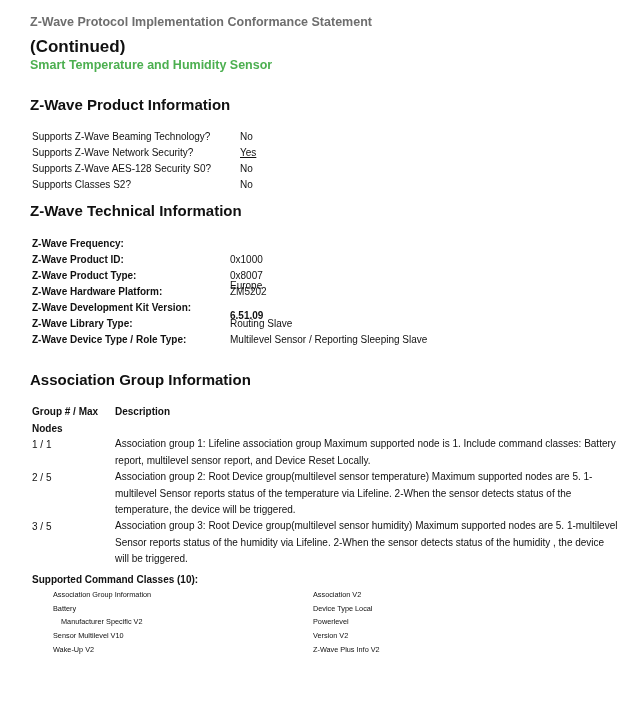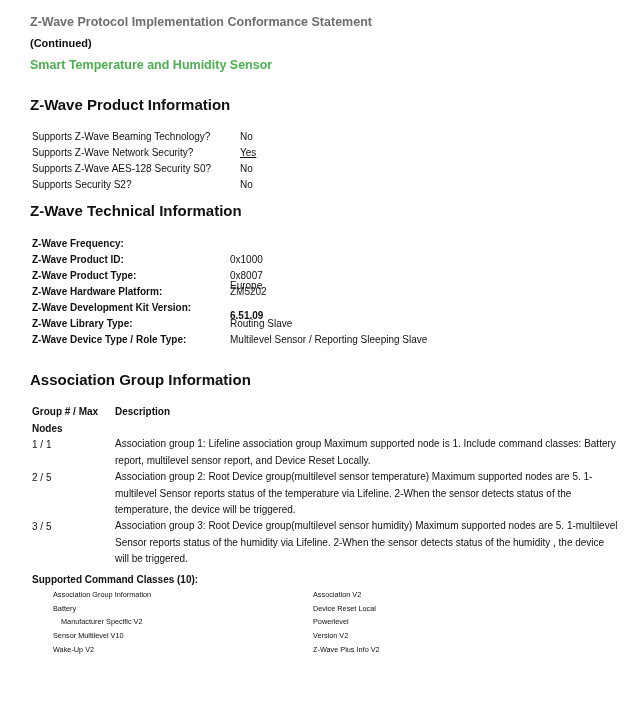--- a/index.html
+++ b/index.html
@@ -2,21 +2,21 @@
 <html><head>
 <meta charset="utf-8">
 <style>
   html, body { margin: 0; padding: 0; background: #ffffff; }
   body {
     width: 632px; height: 715px; position: relative; overflow: hidden;
     font-family: "Liberation Sans", sans-serif; color: #111;
   }
   .abs { position: absolute; white-space: nowrap; }
   .doc-title { left: 30px; top: 15px; font-size: 12.5px; font-weight: bold; color: #6e6e6e; }
-  .continued { left: 30px; top: 37px; font-size: 11px; font-weight: bold; color: #111; }
+  .continued { left: 30px; top: 37px; font-size: 17px; font-weight: bold; color: #111; }
   .product-name { left: 30px; top: 58px; font-size: 12.5px; font-weight: bold; color: #4caf50; }
   .section-h { font-size: 15px; font-weight: bold; color: #111; left: 30px; }
   .row { font-size: 10px; color: #111; }
   .lbl-b { font-weight: bold; }
   .cc { font-size: 7.3px; color: #111; }
   .desc { position: absolute; left: 115px; width: 505px; font-size: 10px; line-height: 16.5px; color: #111; white-space: normal; }
 </style>
 </head>
 <body>
 
@@ -26,21 +26,21 @@
   <div class="abs product-name">Smart Temperature and Humidity Sensor</div>
 
   <div class="abs section-h" style="top:96px;">Z-Wave Product Information</div>
   <div>
     <div class="abs row" style="left:32px; top:131px;">Supports Z-Wave Beaming Technology?</div>
     <div class="abs row" style="left:240px; top:131px;">No</div>
     <div class="abs row" style="left:32px; top:147px;">Supports Z-Wave Network Security?</div>
     <div class="abs row" style="left:240px; top:147px;text-decoration:underline;">Yes</div>
     <div class="abs row" style="left:32px; top:163px;">Supports Z-Wave AES-128 Security S0?</div>
     <div class="abs row" style="left:240px; top:163px;">No</div>
-    <div class="abs row" style="left:32px; top:179px;">Supports Security S2?</div>
+    <div class="abs row" style="left:32px; top:179px;">Supports Classes S2?</div>
     <div class="abs row" style="left:240px; top:179px;">No</div>
   </div>
 
   <div class="abs section-h" style="top:202px;">Z-Wave Technical Information</div>
   <div>
     <div class="abs row lbl-b" style="left:32px; top:238px;">Z-Wave Frequency:</div>
     <div class="abs row" style="left:230px; top:246px;margin-top:34px;">Europe</div>
     <div class="abs row lbl-b" style="left:32px; top:254px;">Z-Wave Product ID:</div>
     <div class="abs row" style="left:230px; top:254px;">0x1000</div>
     <div class="abs row lbl-b" style="left:32px; top:270px;">Z-Wave Product Type:</div>
@@ -73,18 +73,18 @@
 
   <div class="abs row lbl-b" style="left:32px; top:574px;">Supported Command Classes (10):</div>
   <div>
     <div class="abs cc" style="left:53px; top:590px;">Association Group Information</div>
     <div class="abs cc" style="left:53px; top:604px;">Battery</div>
     <div class="abs cc" style="left:53px; top:617px;margin-left:8px;">Manufacturer Specific V2</div>
     <div class="abs cc" style="left:53px; top:631px;">Sensor Multilevel V10</div>
     <div class="abs cc" style="left:53px; top:645px;">Wake-Up V2</div>
 
     <div class="abs cc" style="left:313px; top:590px;">Association V2</div>
-    <div class="abs cc" style="left:313px; top:604px;">Device Reset Local</div>
+    <div class="abs cc" style="left:313px; top:604px;">Device Type Local</div>
     <div class="abs cc" style="left:313px; top:617px;">Powerlevel</div>
     <div class="abs cc" style="left:313px; top:631px;">Version V2</div>
     <div class="abs cc" style="left:313px; top:645px;">Z-Wave Plus Info V2</div>
   </div>
 </div>
 
 </body></html>

